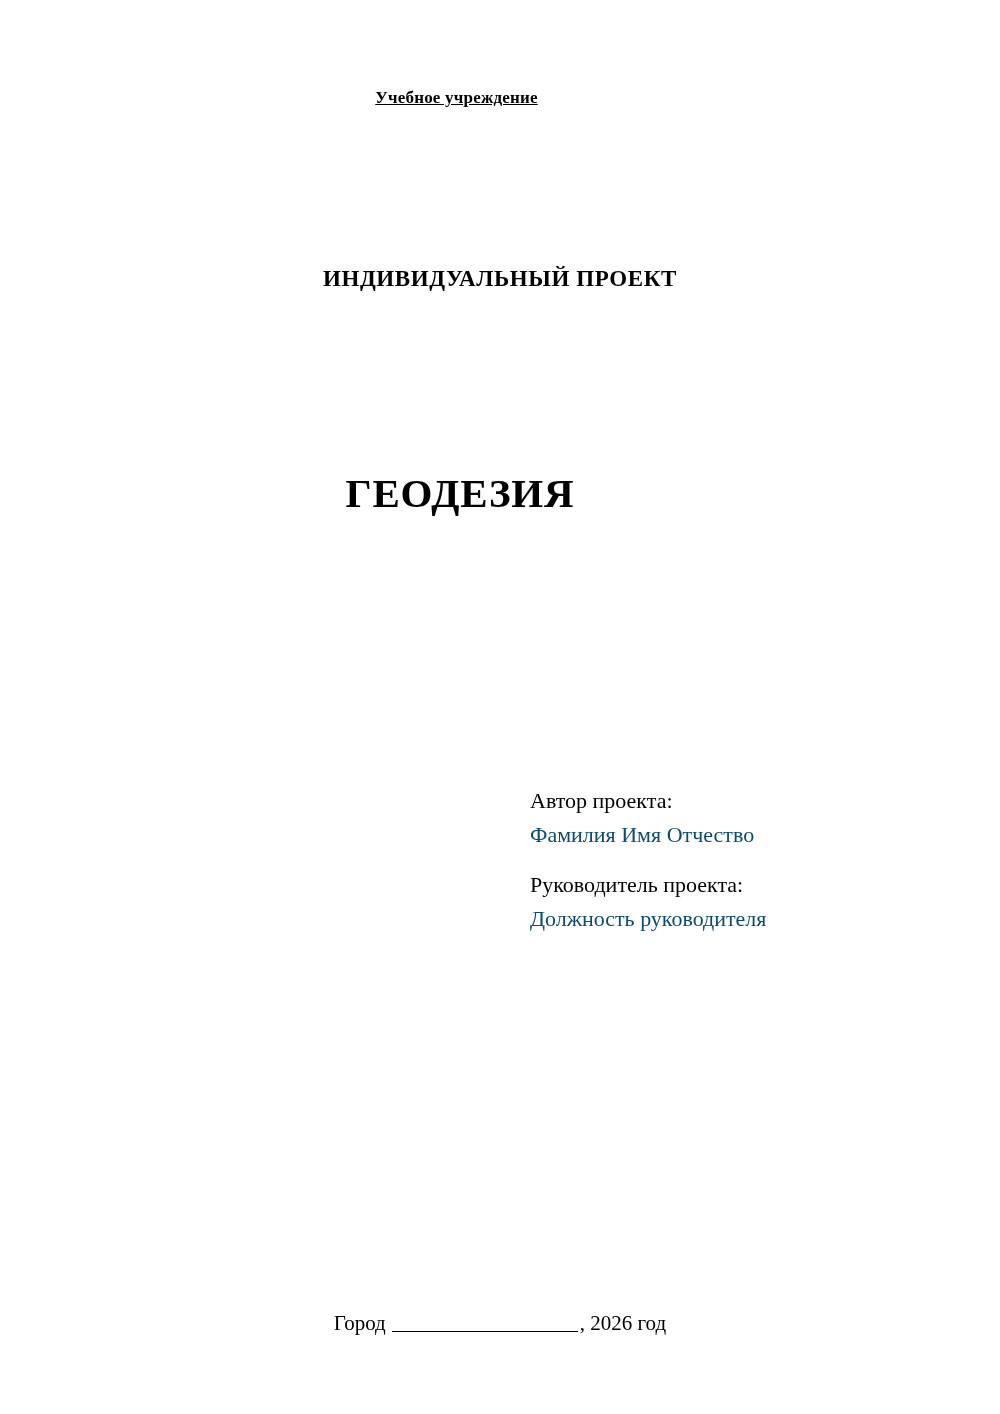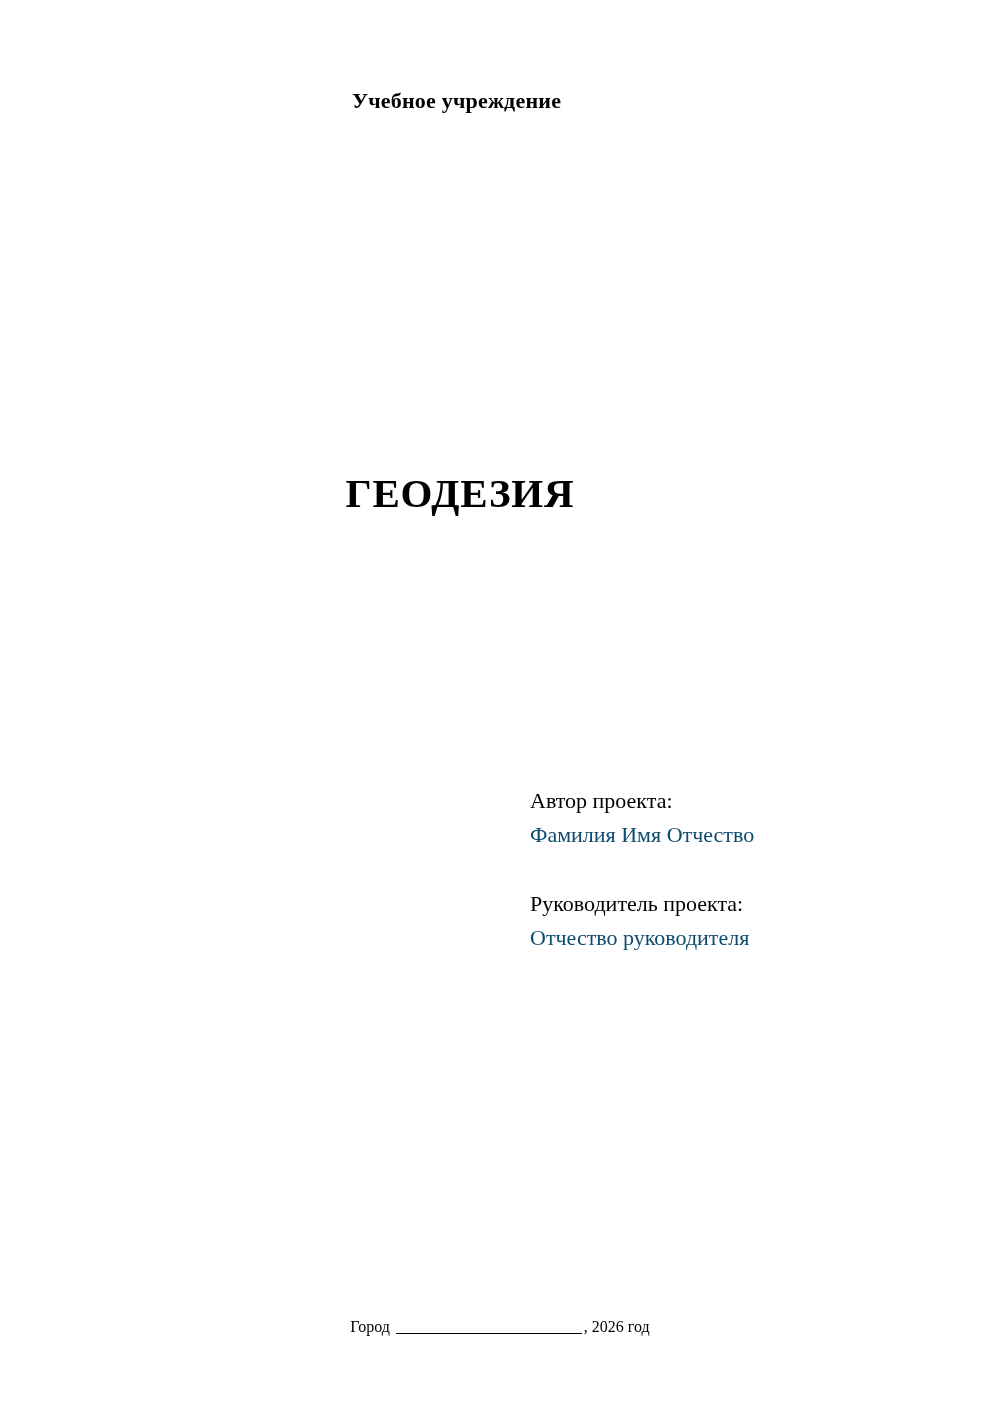--- a/index.html
+++ b/index.html
@@ -21,23 +21,24 @@
     overflow: hidden;
   }
 
   
   .institution {
     position: absolute;
     top: 88px;
     left: 0;
     width: 913px;
     text-align: center;
-    font-size: 22px;
+    font-size: 17px;
     font-weight: 700;
     letter-spacing: 0.2px;
+    text-decoration: underline;
   }
 
   
   .doc-type {
     position: absolute;
     top: 266px;
     left: 0;
     width: 1000px;
     text-align: center;
     font-size: 23px;
@@ -61,70 +62,71 @@
   .credits {
     position: absolute;
     top: 784px;
     left: 530px;
     width: 400px;
     text-align: left;
     font-size: 22px;
     line-height: 1.55;
   }
   .credits-group {
-    margin-bottom: 35px;
+    margin-bottom: 16px;
   }
   .credits-group:last-child {
     margin-bottom: 4px;
   }
   .credits-label {
     color: #000000;
     font-weight: 400;
   }
   .credits-value {
     color: #0c4a6e;
   }
 
   
   .footer {
     position: absolute;
     bottom: 78px;
     left: 0;
     width: 1000px;
     text-align: center;
-    font-size: 16px;
+    font-size: 21px;
   }
   .footer .blank {
     display: inline-block;
     border-bottom: 1px solid #000;
     width: 186px;
     margin: 0 2px -2px 6px;
     height: 0;
   }
 </style>
 </head>
 <body>
 
 <div class="page">
 
   <div class="institution">Учебное учреждение</div>
 
+  <div class="doc-type">ИНДИВИДУАЛЬНЫЙ ПРОЕКТ</div>
 
   <h1 class="doc-title">ГЕОДЕЗИЯ</h1>
 
   <div class="credits">
 
     <div class="credits-group">
       <div class="credits-label">Автор проекта:</div>
       <div class="credits-value">Фамилия Имя Отчество</div>
     </div>
 
     <div class="credits-group">
       <div class="credits-label">Руководитель проекта:</div>
-      <div class="credits-value">Отчество руководителя</div>
+      <div class="credits-value">Должность руководителя</div>
     </div>
 
   </div>
 
   <div class="footer">
     <span>Город</span><span class="blank"></span><span>, 2026 год</span>
   </div>
 
 </div>
 

